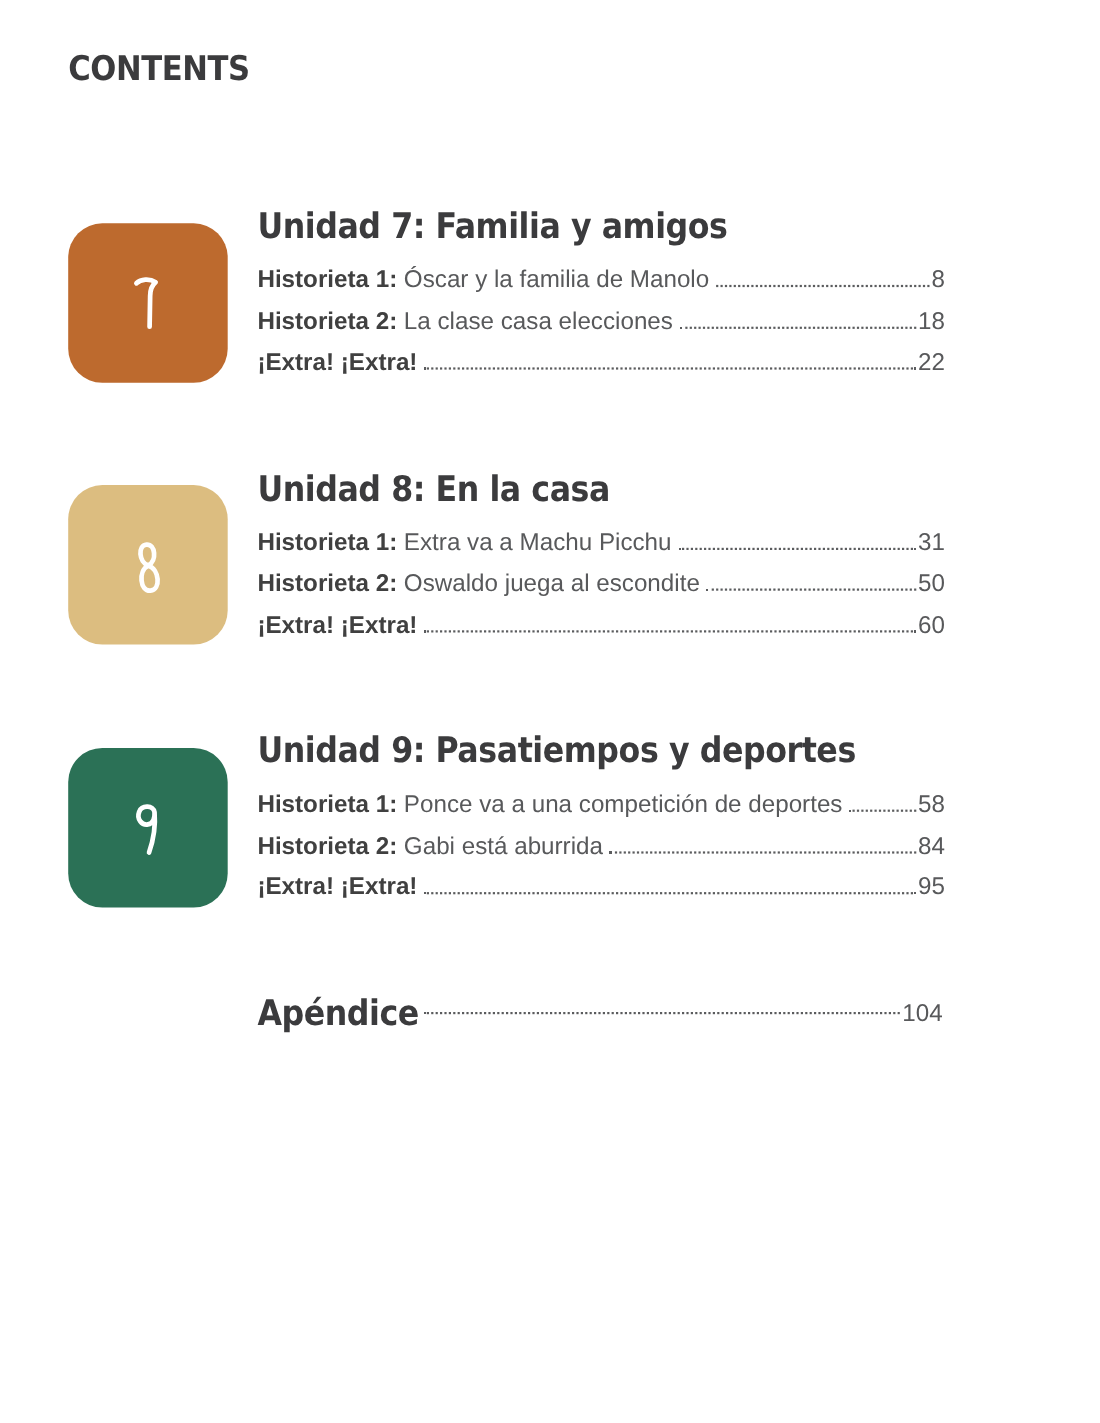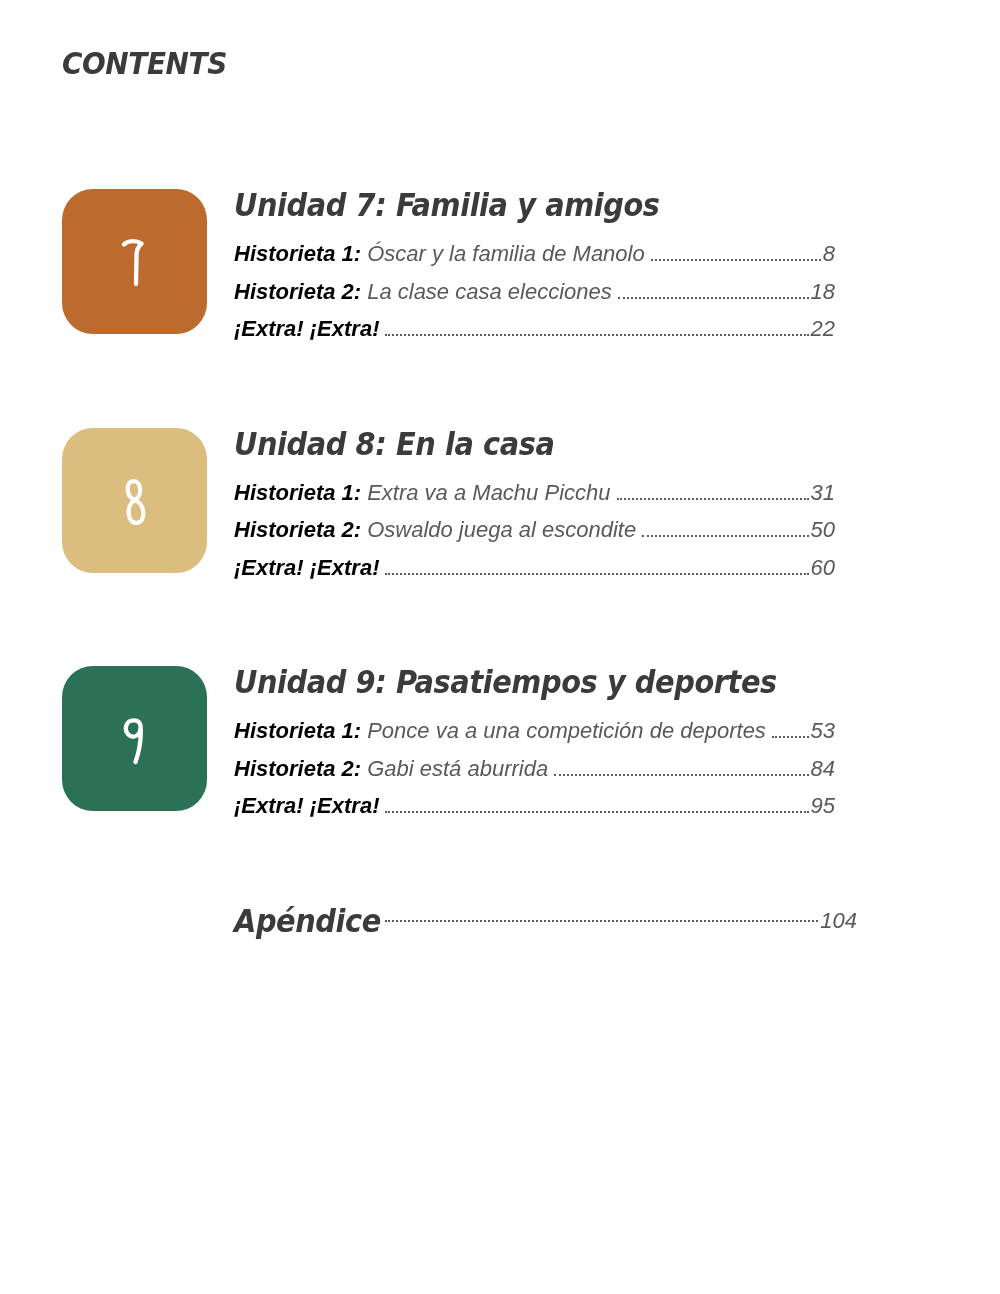--- a/index.html
+++ b/index.html
@@ -3,40 +3,39 @@
 <meta charset="utf-8">
 <style>
   html, body { margin: 0; padding: 0; background: #ffffff; }
   .page {
     position: relative;
     width: 952px;
     min-height: 1294px;
     background: #ffffff;
     font-family: "Liberation Sans", sans-serif;
     overflow: hidden;
-    font-style: italic;
   }
   
   .display {
     font-family: "DejaVu Sans", "Liberation Sans", sans-serif;
     font-stretch: condensed;
     font-weight: 700;
     letter-spacing: -0.4px;
     color: #3B3B3D;
   }
   h1.page-title {
     margin: 0 0 110px 62px;
     padding-top: 48px;
     font-size: 31px;
     line-height: 1;
   }
   .unit {
     display: flex;
-    align-items: flex-start;
-    margin: 0 117px 80px 62px;
+    align-items: flex-end;
+    margin: 0 93px 80px 62px;
   }
   .badge {
     flex: 0 0 145px;
     width: 145px;
     height: 145px;
     border-radius: 31px;
     display: flex;
     align-items: center;
     justify-content: center;
   }
@@ -48,21 +47,21 @@
     line-height: 1;
   }
   .toc-row {
     display: flex;
     align-items: baseline;
     font-size: 22px;
     line-height: 37.5px;
     color: #58595B;
   }
   .lbl { white-space: nowrap; }
-  .lbl-b { font-weight: 700; color: #000000; }
+  .lbl-b { font-weight: 700; color: #404040; }
   .lbl-t { margin-left: 6px; }
   .lbl-t:empty { display: none; margin: 0; }
   .dots {
     flex: 1 1 auto;
     height: 0;
     min-width: 18px;
     border-bottom: 2.6px dotted #5B5C5E;
     margin: 0 2px 0 6px;
   }
   .pg { white-space: nowrap; font-size: 22px; color: #58595B; }
@@ -151,21 +150,21 @@
       <span class="sr">9</span>
       <svg width="40" height="56" viewBox="0 0 40 56">
         <path d="M25.5 12.5 C24.5 6 14 5.5 11.5 12 C9 18.5 14 24.5 19.5 23.5 C24 22.7 25.8 18 25.5 12.5 C26.5 24 25 36 20.5 49" fill="none" stroke="#FFFFFF" stroke-width="4.3" stroke-linecap="round" stroke-linejoin="round"></path>
       </svg>
     </div>
     <div class="unit-content">
       <h2 class="display unit-title">Unidad 9: Pasatiempos y deportes</h2>
       <div class="toc-row">
         <span class="lbl"><b class="lbl-b">Historieta 1:</b><span class="lbl-t">Ponce va a una competición de deportes</span></span>
         <span class="dots"></span>
-        <span class="pg">53</span>
+        <span class="pg">58</span>
       </div>
       <div class="toc-row">
         <span class="lbl"><b class="lbl-b">Historieta 2:</b><span class="lbl-t">Gabi está aburrida</span></span>
         <span class="dots"></span>
         <span class="pg">84</span>
       </div>
       <div class="toc-row">
         <span class="lbl"><b class="lbl-b">¡Extra! ¡Extra!</b></span>
         <span class="dots"></span>
         <span class="pg">95</span>

